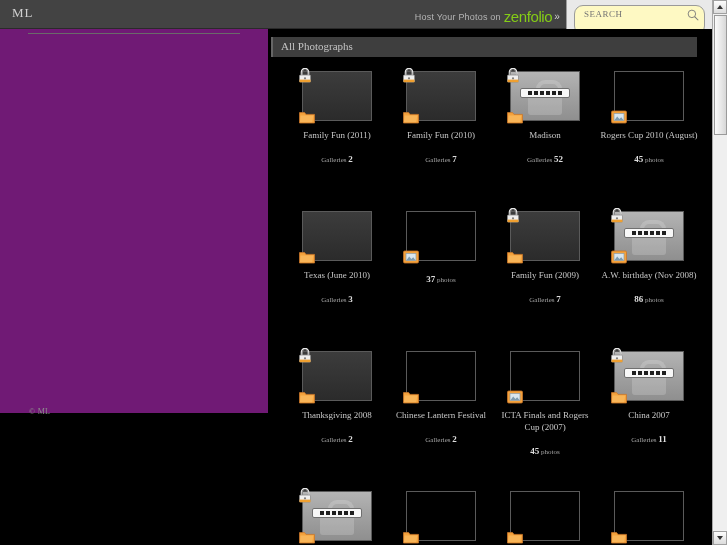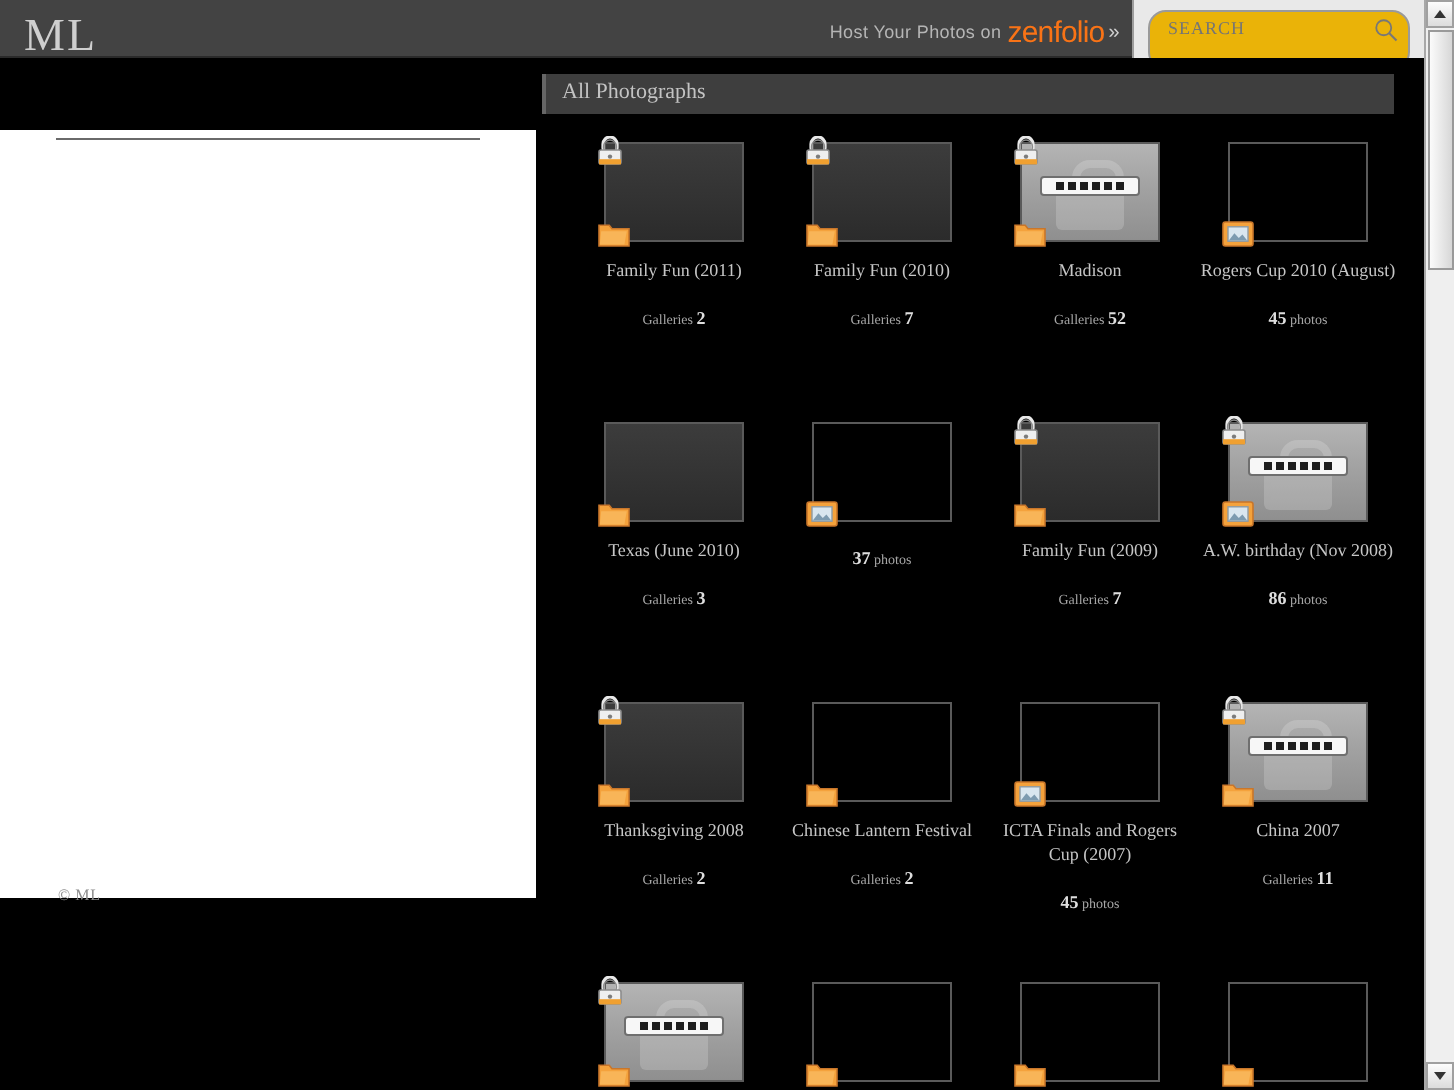--- a/index.html
+++ b/index.html
@@ -19,71 +19,70 @@
   
   .topbar {
     position: absolute; top: 0; left: 0;
     width: 712px; height: 29px;
     background: #434343;
     border-bottom: 1px solid #2a2a2a;
   }
   .site-logo {
     position: absolute; left: 12px; top: 5px;
     font-family: "Liberation Serif", serif;
-    font-size: 23px; color: #cfcfcf;
+    font-size: 13px; color: #cfcfcf;
     letter-spacing: 1px;
   }
   .host-promo {
     position: absolute; right: 152px; top: 8px;
     font-family: "Liberation Sans", sans-serif;
     font-size: 9px; color: #b5b5b5;
     white-space: nowrap;
     letter-spacing: .2px;
   }
   .zenfolio-word {
     font-family: "Liberation Sans", sans-serif;
-    font-size: 15px; color: #f97316;
+    font-size: 15px; color: #84cc16;
     letter-spacing: -.4px;
     vertical-align: -2px;
     margin-left: 3px;
   }
   .promo-arrow { font-size: 10px; color: #d0d0d0; margin-left: 2px; }
 
   .search-zone {
     position: absolute; right: 0; top: 0;
     width: 146px; height: 29px;
     background: #e9e9e9;
     border-left: 1px solid #9d9d9d;
   }
   .search-box {
     position: absolute; left: 7px; top: 5px;
     width: 131px; height: 30px;
-    background: #eab308;
+    background: #fef9c3;
     border: 1px solid #9a9a9a;
     border-radius: 9px;
   }
   .search-input {
     position: absolute; left: 9px; top: 3px;
     width: 100px;
     border: 0; outline: 0; background: transparent;
     font-family: "Liberation Serif", serif;
     font-size: 9px; color: #555;
     letter-spacing: .5px;
   }
   .search-icon {
     position: absolute; right: 5px; top: 3px;
     width: 12px; height: 12px;
   }
 
   
   .sidebar {
     position: absolute; left: 0; top: 29px;
     width: 268px; height: 384px;
-    background: #ffffff;
-    margin-top: 36px;
+    background: #701a75;
   }
   .side-divider {
     position: absolute; left: 28px; top: 4px;
     width: 212px; height: 1px;
     background: #6a6a6a;
   }
   .copyright {
     position: absolute; left: 29px; top: 378px;
     font-family: "Liberation Serif", serif;
     font-size: 8px; color: #8d8d8d;

